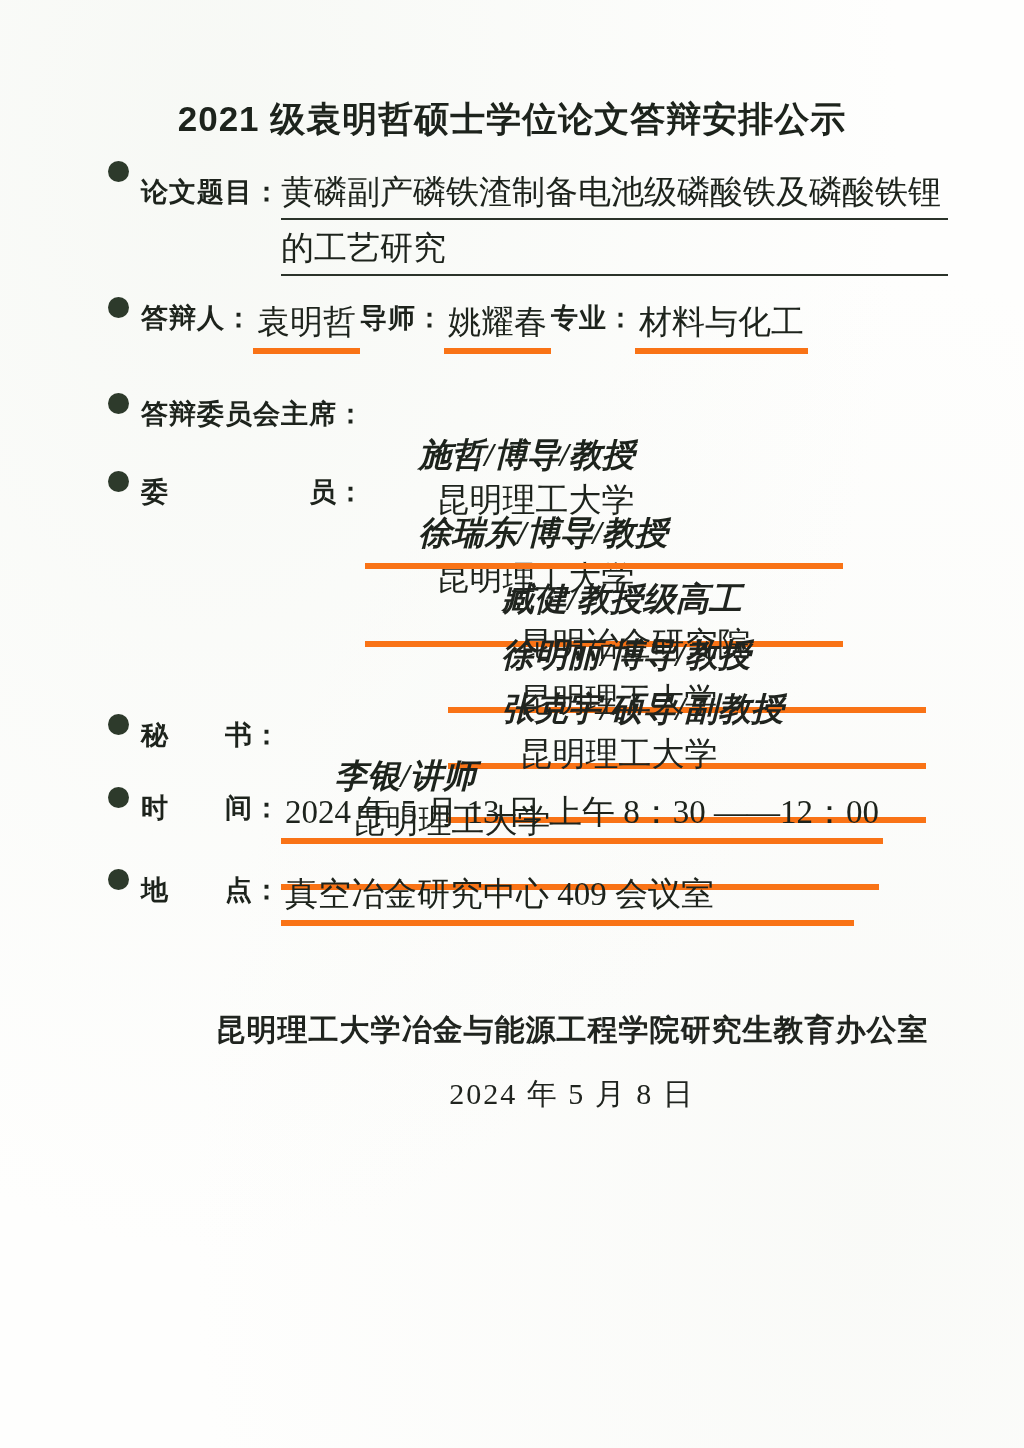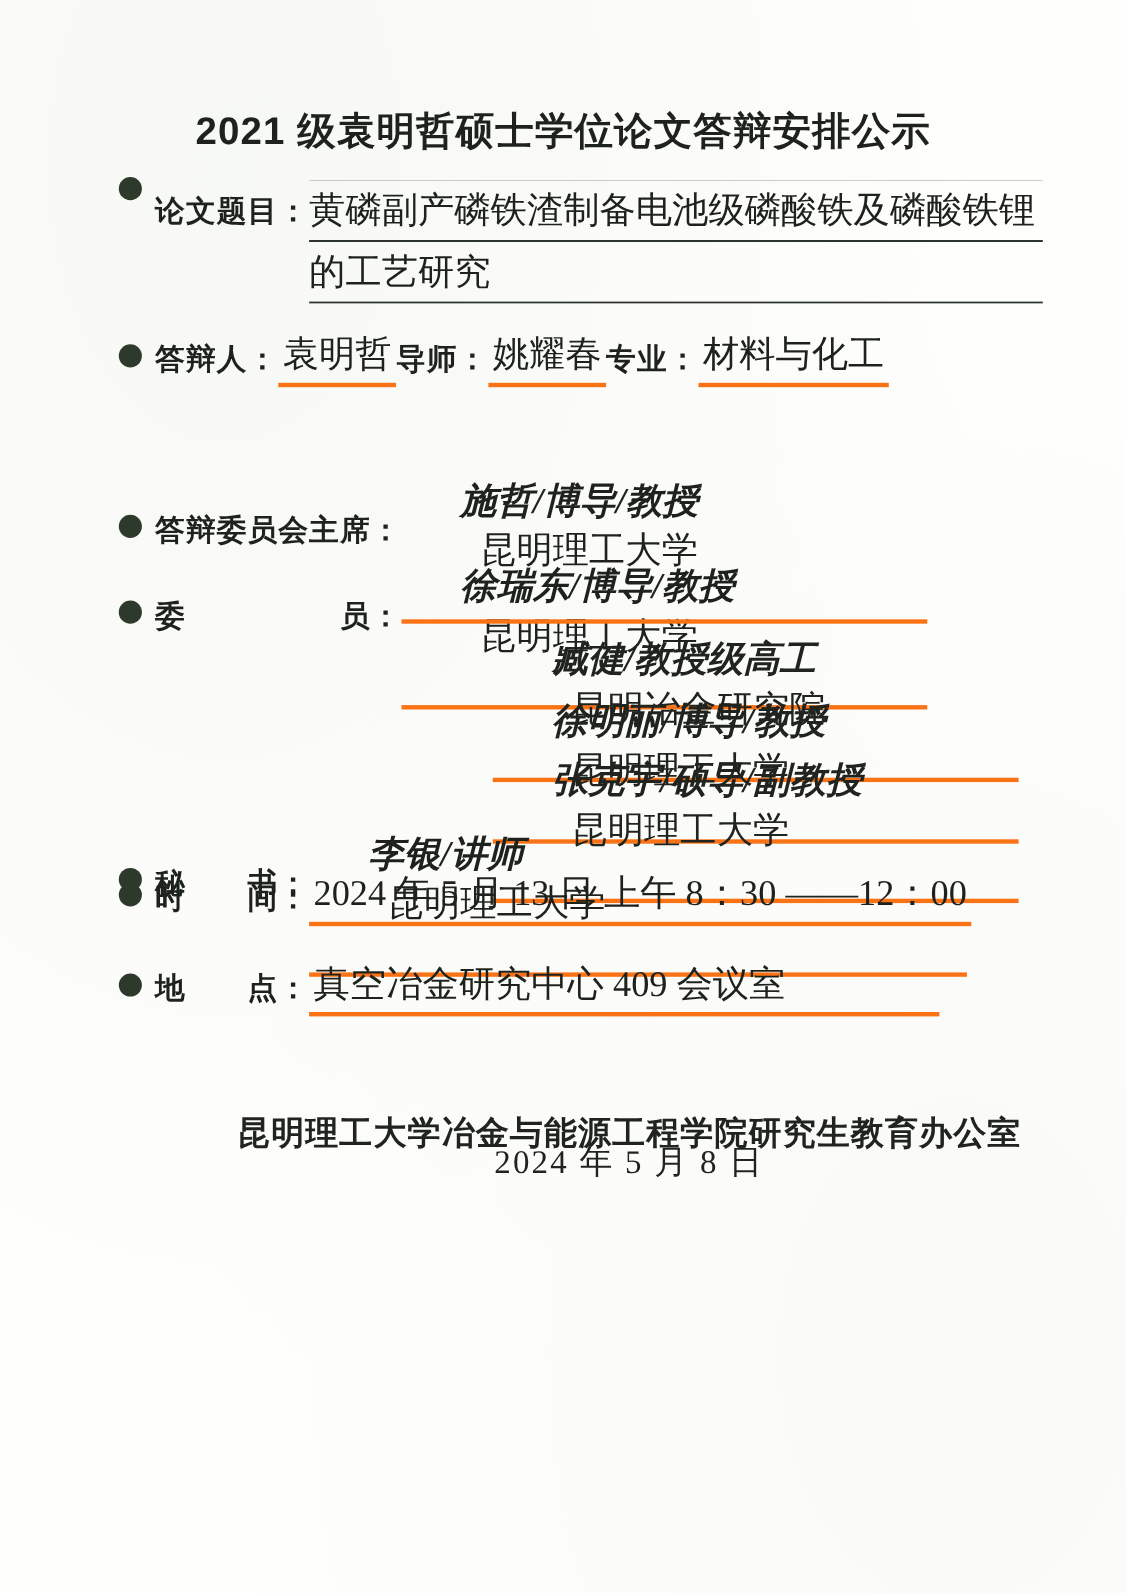--- a/index.html
+++ b/index.html
@@ -43,21 +43,21 @@
     font-family: "Liberation Sans", sans-serif;
     font-weight: bold;
     font-size: 35px;
     letter-spacing: 1px;
     color: #1d231c;
   }
 
   .row {
     position: absolute;
     display: flex;
-    align-items: center;
+    align-items: flex-start;
     color: #1d231c;
   }
 
   .bullet {
     display: inline-block;
     width: 21px;
     height: 21px;
     border-radius: 50%;
     background: #2d3a2b;
     margin-right: 12px;
@@ -69,21 +69,21 @@
   .label {
     font-family: "Liberation Serif", serif;
     font-weight: bold;
     font-size: 27px;
     white-space: pre;
     letter-spacing: 1px;
   }
 
   .value-ul {
     font-size: 33px;
-    border-bottom: 4px solid #f97316;
+    border-bottom: 6px solid #f97316;
     padding: 0 4px 3px 4px;
     white-space: pre;
     font-family: "Liberation Serif", serif;
   }
 
   .italic-name {
     font-style: italic;
     font-weight: bold;
     font-family: "Liberation Serif", serif;
   }
@@ -134,21 +134,21 @@
     text-align: center;
     font-size: 30px;
     font-weight: bold;
     font-family: Liberation Serif, serif;
     letter-spacing: 1px;
     padding-left: 120px;
     box-sizing: border-box;
   }
   .footer-date {
     position: absolute;
-    top: 1036px;
+    top: 1074px;
     left: 0;
     width: 1024px;
     text-align: center;
     font-size: 30px;
     font-family: "Liberation Serif", serif;
     letter-spacing: 2px;
     padding-left: 120px;
     box-sizing: border-box;
   }
 </style>

